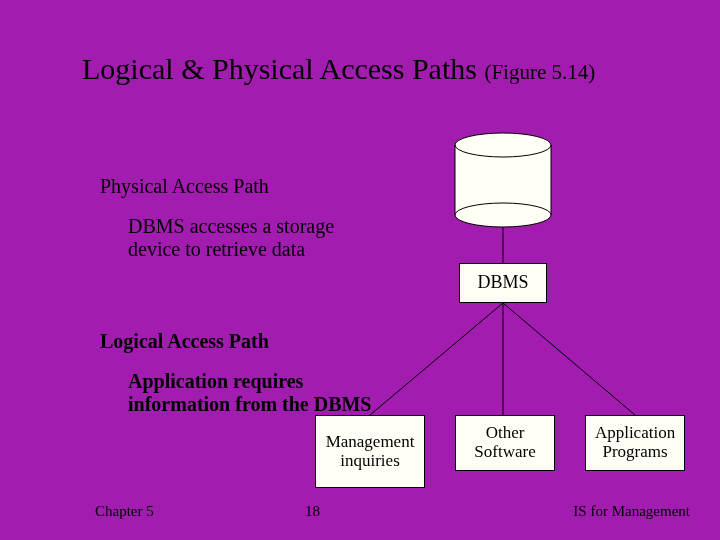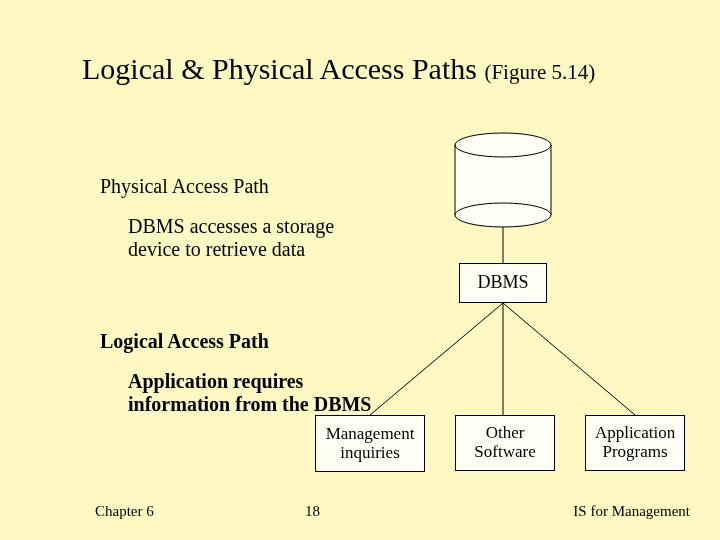--- a/index.html
+++ b/index.html
@@ -9,21 +9,21 @@
     height: 540px;
     background: #fff;
     font-family: "Times New Roman", Times, serif;
     color: #000;
     overflow: hidden;
   }
   .slide {
     position: relative;
     width: 720px;
     height: 540px;
-    background: #fef9c3;
+    background: #a21caf;
     box-sizing: border-box;
   }
   .title {
     position: absolute;
     top: 52px;
     left: 82px;
     font-size: 30px;
     font-weight: normal;
     white-space: nowrap;
   }
@@ -126,21 +126,21 @@
     <line x1="503" y1="227" x2="503" y2="263" stroke="#000"></line>
 
     <line x1="503" y1="303" x2="370" y2="415" stroke="#000"></line>
     <line x1="503" y1="303" x2="503" y2="415" stroke="#000"></line>
     <line x1="503" y1="303" x2="635" y2="415" stroke="#000"></line>
   </svg>
 
 
   <div class="box" style="top:263px; left:459px; width:88px; height:40px; font-size:18px;">DBMS</div>
 
-  <div class="box" style="top:415px; left:315px; width:110px; height:57px;">Management inquiries</div>
+  <div class="box" style="top:415px; left:315px; width:110px; height:73px;">Management inquiries</div>
   <div class="box" style="top:415px; left:455px; width:100px; height:56px;">Other Software</div>
   <div class="box" style="top:415px; left:585px; width:100px; height:56px;">Application Programs</div>
 
-  <div class="footer-left">Chapter 6</div>
+  <div class="footer-left">Chapter 5</div>
   <div class="footer-mid">18</div>
   <div class="footer-right">IS for Management</div>
 
 </div>
 
 </body></html>

